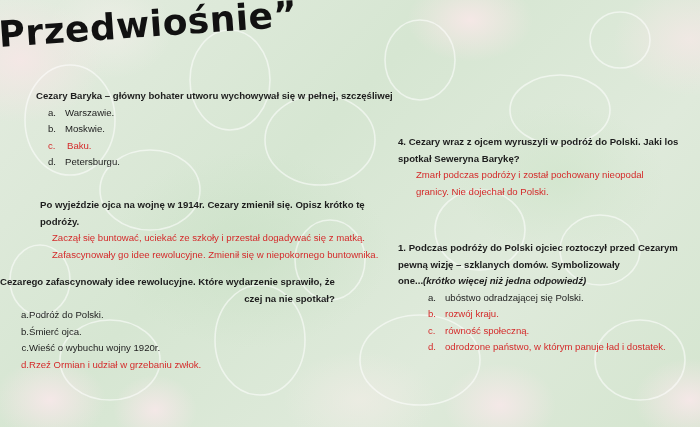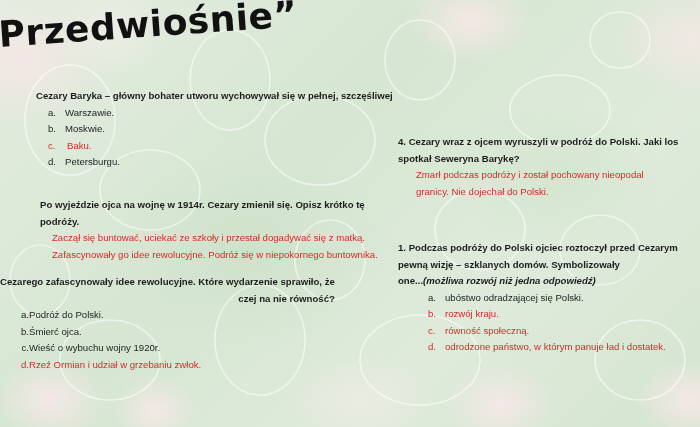--- a/index.html
+++ b/index.html
@@ -87,27 +87,27 @@
         <span>Petersburgu.</span>
       </li>
   </ul>
 </div>
 
 <div class="block" style="left:4px; top:197px;margin-left:36px;">
   <div class="q">Po wyjeździe ojca na wojnę w 1914r. Cezary zmienił się. Opisz krótko tę</div>
   <div class="q">podróży.</div>
   <div style="margin-left:12px;">
     <div class="ans">Zaczął się buntować, uciekać ze szkoły i przestał dogadywać się z matką.</div>
-    <div class="ans">Zafascynowały go idee rewolucyjne. Podróż się w niepokornego buntownika.</div>
+    <div class="ans">Zafascynowały go idee rewolucyjne. Zmienił się w niepokornego buntownika.</div>
   </div>
 </div>
 
 <div class="block" style="left:0; top:274px;text-align:right;">
   <div class="q">Cezarego zafascynowały idee rewolucyjne. Które wydarzenie sprawiło, że</div>
-  <div class="q">czej na nie równość?</div>
+  <div class="q">czej na nie spotkał?</div>
   <ul class="opts" style="margin-left:12px;">
     <li class="opt">
         <span class="l">a.</span>
         <span>Podróż do Polski.</span>
       </li>
     <li class="opt">
         <span class="l">b.</span>
         <span>Śmierć ojca.</span>
       </li>
     <li class="opt">
@@ -126,21 +126,21 @@
   <div class="q">spotkał Seweryna Barykę?</div>
   <div style="margin-left:18px;">
     <div class="ans">Zmarł podczas podróży i został pochowany nieopodal</div>
     <div class="ans">granicy. Nie dojechał do Polski.</div>
   </div>
 </div>
 
 <div class="block" style="left:398px; top:240px;">
   <div class="q">1. Podczas podróży do Polski ojciec roztoczył przed Cezarym</div>
   <div class="q">pewną wizję – szklanych domów. Symbolizowały</div>
-  <div class="q"><span>one...</span><i>(możliwa rozwój niż jedna odpowiedź)</i></div>
+  <div class="q"><span>one...</span><i>(krótko więcej niż jedna odpowiedź)</i></div>
   <ul class="opts" style="margin-left:30px;">
     <li class="opt">
         <span class="l">a.</span>
         <span>ubóstwo odradzającej się Polski.</span>
       </li>
     <li class="opt red">
         <span class="l">b.</span>
         <span>rozwój kraju.</span>
       </li>
     <li class="opt red">

